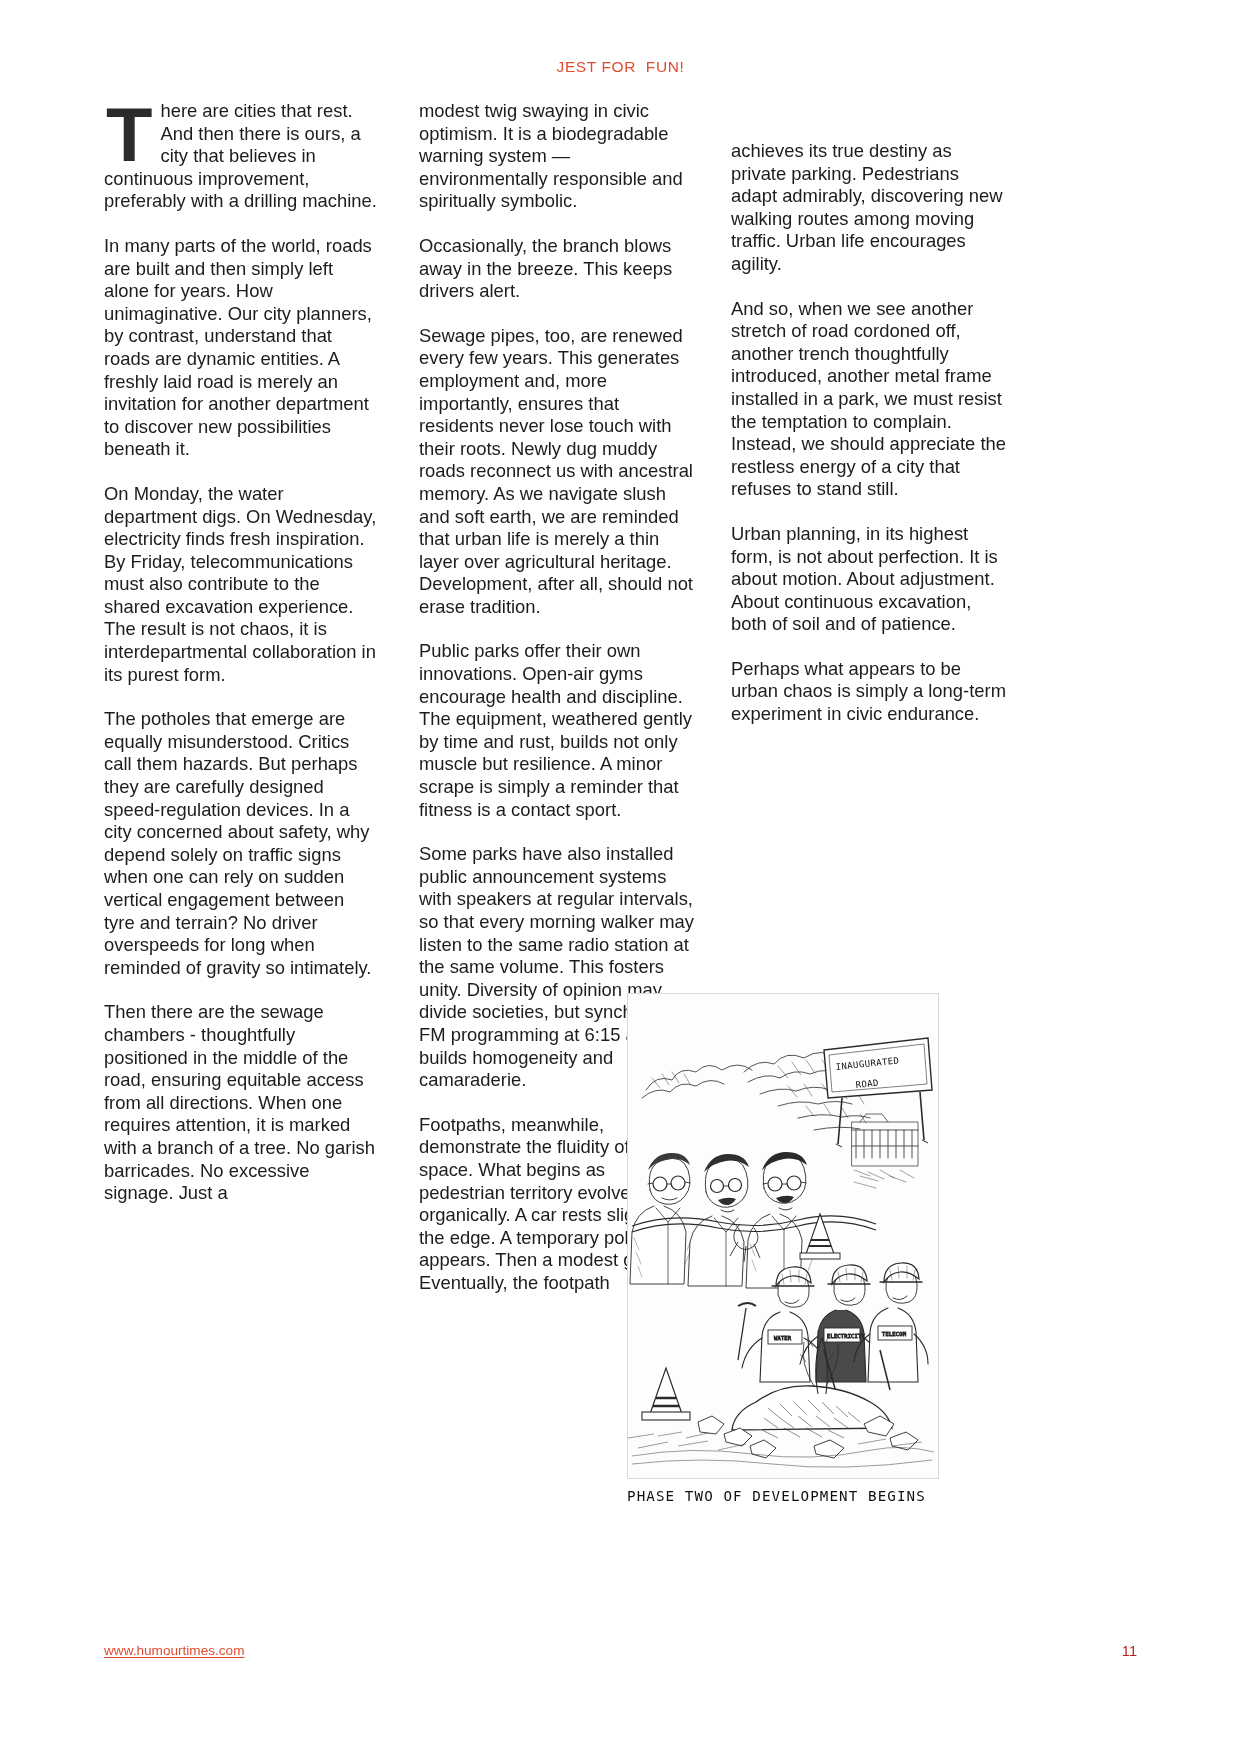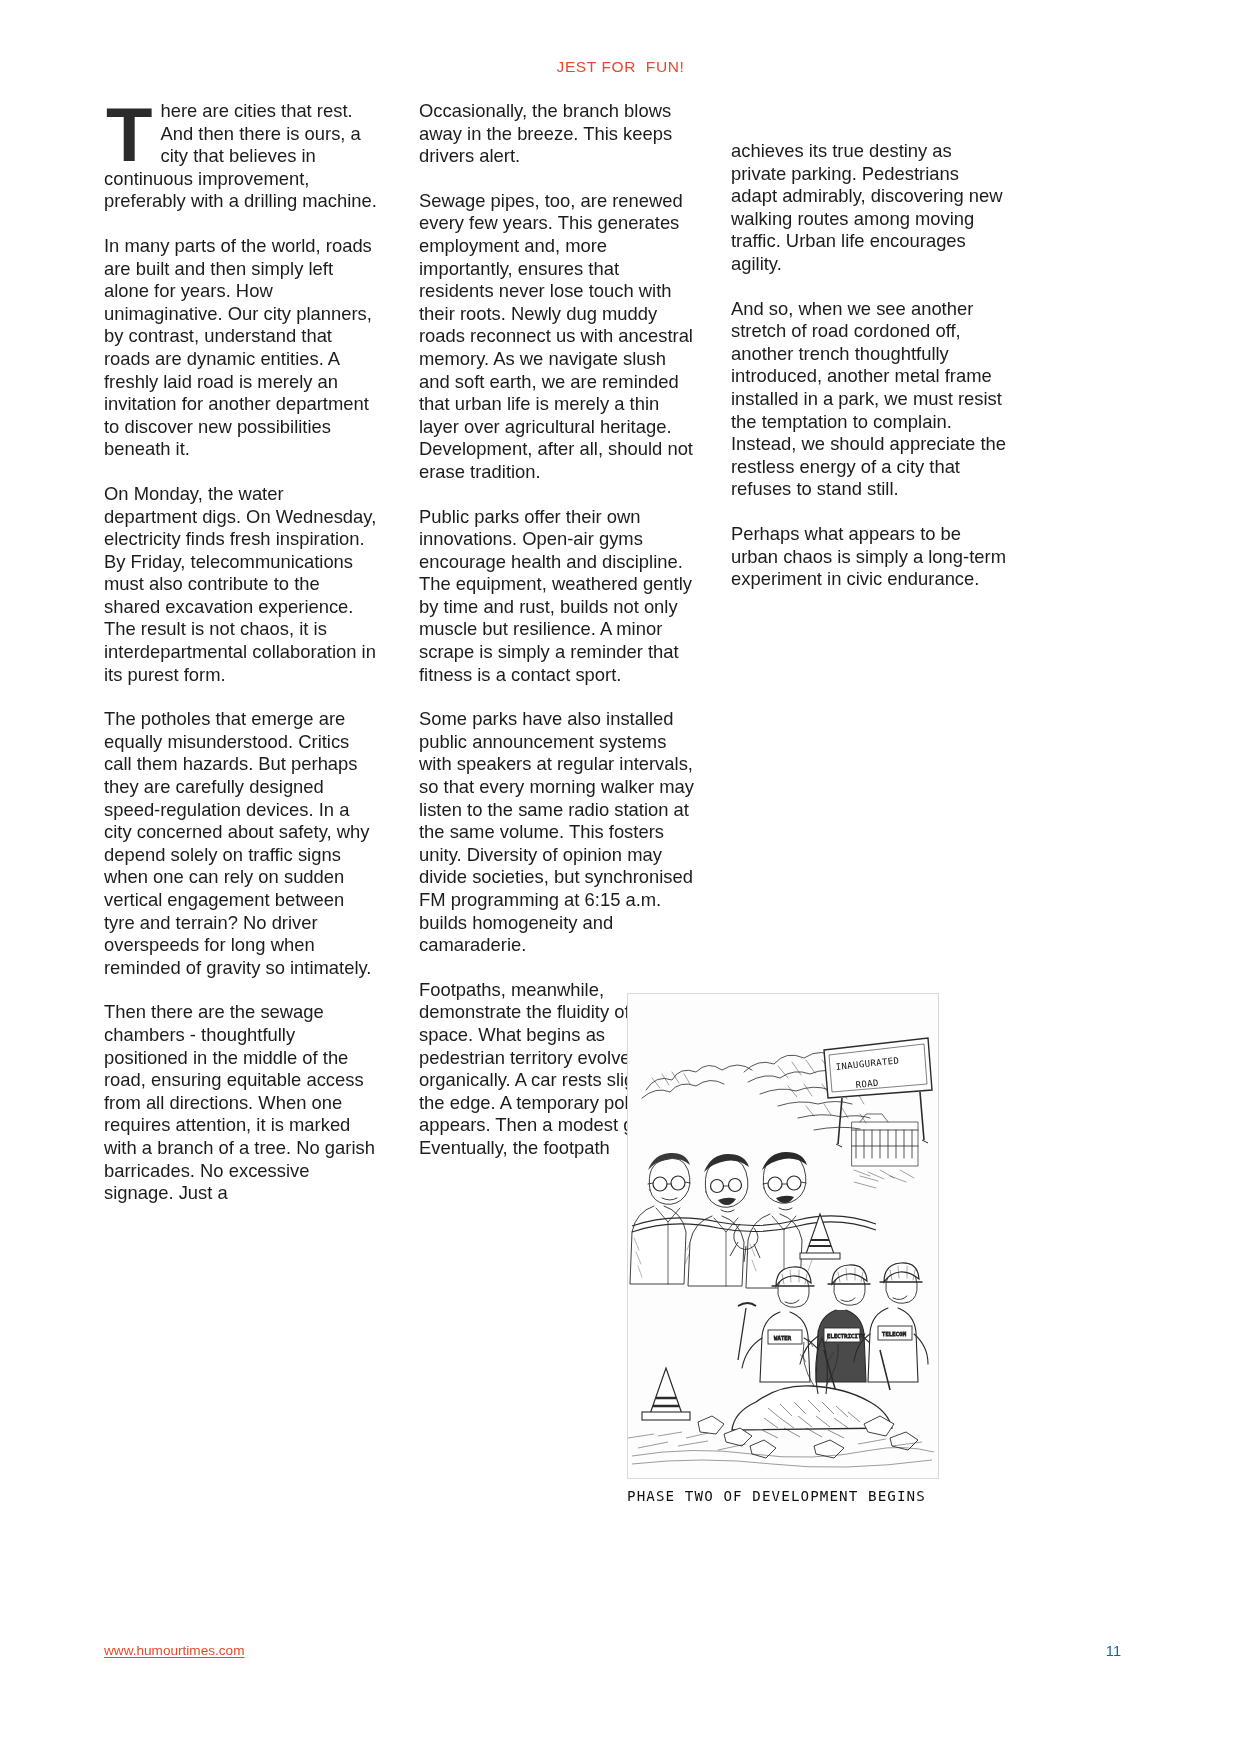--- a/index.html
+++ b/index.html
@@ -118,24 +118,24 @@
     position: absolute;
     left: 0;
     top: 0;
     font-size: 13.6px;
     color: #e14b2e;
     text-decoration: underline;
     text-underline-offset: 2px;
   }
   .footer-page {
     position: absolute;
-    right: 16px;
+    right: 0;
     top: 0;
     font-size: 14.6px;
-    color: #0369a1;
+    color: #b91c1c;
   }
 
   .sign-text {
     font-family: "DejaVu Sans Mono", monospace;
     font-size: 9px;
     letter-spacing: 0.4px;
     fill: #111;
   }
   .helmet-text {
     font-family: "DejaVu Sans Mono", monospace;
@@ -157,30 +157,32 @@
 
     <div class="col col-1">
       <p class="dropcap-para"><span class="dropcap">T</span><span>here are cities that rest. And then there is ours, a city that believes in continuous improvement, preferably with a drilling machine.</span></p>
       <p>In many parts of the world, roads are built and then simply left alone for years. How unimaginative. Our city planners, by contrast, understand that roads are dynamic entities. A freshly laid road is merely an invitation for another department to discover new possibilities beneath it.</p>
       <p>On Monday, the water department digs. On Wednesday, electricity finds fresh inspiration. By Friday, telecommunications must also contribute to the shared excavation experience. The result is not chaos, it is interdepartmental collaboration in its purest form.</p>
       <p>The potholes that emerge are equally misunderstood. Critics call them hazards. But perhaps they are carefully designed speed-regulation devices. In a city concerned about safety, why depend solely on traffic signs when one can rely on sudden vertical engagement between tyre and terrain? No driver overspeeds for long when reminded of gravity so intimately.</p>
       <p>Then there are the sewage chambers - thoughtfully positioned in the middle of the road, ensuring equitable access from all directions. When one requires attention, it is marked with a branch of a tree. No garish barricades. No excessive signage. Just a</p>
     </div>
 
     <div class="col col-2">
+      <p>modest twig swaying in civic optimism. It is a biodegradable warning system — environmentally responsible and spiritually symbolic.</p>
       <p>Occasionally, the branch blows away in the breeze. This keeps drivers alert.</p>
       <p>Sewage pipes, too, are renewed every few years. This generates employment and, more importantly, ensures that residents never lose touch with their roots. Newly dug muddy roads reconnect us with ancestral memory. As we navigate slush and soft earth, we are reminded that urban life is merely a thin layer over agricultural heritage. Development, after all, should not erase tradition.</p>
       <p>Public parks offer their own innovations. Open-air gyms encourage health and discipline. The equipment, weathered gently by time and rust, builds not only muscle but resilience. A minor scrape is simply a reminder that fitness is a contact sport.</p>
       <p>Some parks have also installed public announcement systems with speakers at regular intervals, so that every morning walker may listen to the same radio station at the same volume. This fosters unity. Diversity of opinion may divide societies, but synchronised FM programming at 6:15 a.m. builds homogeneity and camaraderie.</p>
       <p>Footpaths, meanwhile, demonstrate the fluidity of urban space. What begins as pedestrian territory evolves organically. A car rests slightly on the edge. A temporary pole appears. Then a modest gate. Eventually, the footpath</p>
     </div>
 
     <div class="col col-3">
       <p>achieves its true destiny as private parking. Pedestrians adapt admirably, discovering new walking routes among moving traffic. Urban life encourages agility.</p>
       <p>And so, when we see another stretch of road cordoned off, another trench thoughtfully introduced, another metal frame installed in a park, we must resist the temptation to complain. Instead, we should appreciate the restless energy of a city that refuses to stand still.</p>
+      <p>Urban planning, in its highest form, is not about perfection. It is about motion. About adjustment. About continuous excavation, both of soil and of patience.</p>
       <p>Perhaps what appears to be urban chaos is simply a long-term experiment in civic endurance.</p>
     </div>
   </div>
 
   <div class="cartoon">
     <svg width="310" height="484" viewBox="0 0 310 484" xmlns="http://www.w3.org/2000/svg">
       <rect x="0" y="0" width="310" height="484" fill="#fdfdfd"></rect>
 
       <g stroke="#2a2a2a" fill="none" stroke-width="0.8" stroke-linecap="round">
 

